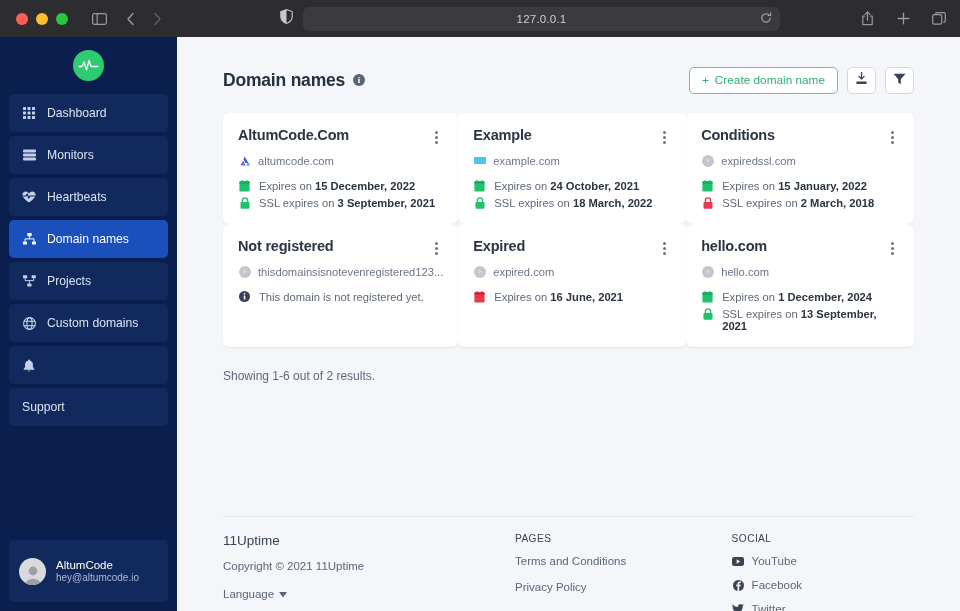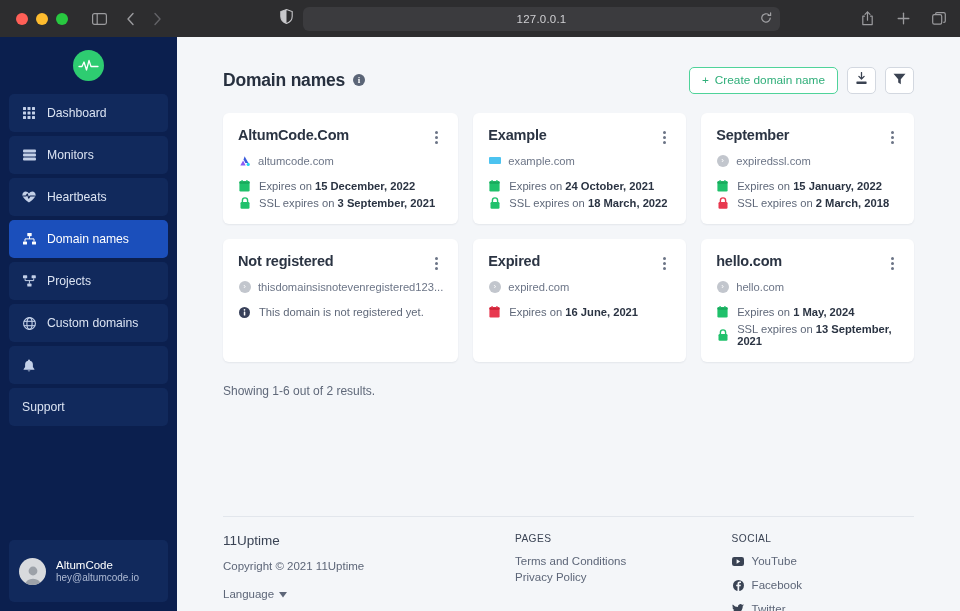--- a/index.html
+++ b/index.html
@@ -157,21 +157,20 @@
     display: flex; align-items: center; justify-content: center;
     color: #3b4352;
     cursor: pointer;
   }
 
   
   .grid {
     margin-top: 16px;
     display: grid;
     grid-template-columns: repeat(3, 1fr);
-    gap: 15px;
   }
   .card {
     background: #fff;
     border-radius: 6px;
     padding: 14px 15px 15px 15px;
     box-shadow: 0 1px 2px rgba(20,30,55,.07);
     min-height: 100px;
   }
   .card-top { display: flex; align-items: flex-start; justify-content: space-between; }
   .card-title { font-size: 14.5px; font-weight: 700; color: #2b3443; letter-spacing: -.2px; }
@@ -190,21 +189,21 @@
   .fav { width: 13px; height: 13px; flex: 0 0 13px; display: flex; align-items: center; justify-content: center; }
   .fav-generic {
     width: 12px; height: 12px; border-radius: 50%;
     background: #c2c6cd; color: #fff;
     font-size: 8px; display: flex; align-items: center; justify-content: center;
   }
   .fav-blue { width: 12px; height: 7px; background: #4cc3f0; border-radius: 1px; }
 
   .card-lines { margin-top: 13px; display: flex; flex-direction: column; gap: 5px; }
   .card-line {
-    display: flex; align-items: center; gap: 8px;
+    display: flex; align-items: flex-start; gap: 8px;
     font-size: 11.2px; color: #5f6879;
   }
   .card-line b { color: #2b3443; font-weight: 700; }
   .line-ico { width: 13px; flex: 0 0 13px; display: flex; align-items: center; justify-content: center; }
 
   .showing {
     margin-top: 22px;
     font-size: 12px; color: #5f6879;
   }
 
@@ -220,21 +219,21 @@
     grid-template-columns: 1.55fr 1.15fr 1fr;
     padding-top: 16px;
   }
   .f-brand-title { font-size: 13.5px; color: #3a4354; }
   .f-copy { margin-top: 12px; font-size: 11.5px; color: #5d6678; }
   .f-lang { margin-top: 16px; font-size: 11.5px; color: #5d6678; display: flex; align-items: center; gap: 5px; cursor: pointer; }
   .f-head {
     font-size: 10.2px; font-weight: 400; color: #3a4354;
     letter-spacing: .4px;
   }
-  .f-links { margin-top: 11px; display: flex; flex-direction: column; gap: 4px; }
+  .f-links { margin-top: 11px; display: flex; flex-direction: column; gap: 14px; }
   .f-link { font-size: 11.5px; color: #5d6678; cursor: pointer; }
   .f-social { margin-top: 11px; display: flex; flex-direction: column; gap: 12px; }
   .f-srow { display: flex; align-items: center; gap: 7px; font-size: 11.5px; color: #5d6678; cursor: pointer; }
   .s-ico { width: 13px; flex: 0 0 13px; display: flex; align-items: center; justify-content: center; color: #3a4354; }
 </style>
 </head>
 <body>
 
 <div class="browser-chrome">
   <div class="traffic-lights">
@@ -530,21 +529,21 @@
                     <rect x="0.5" y="5" width="9" height="6.8" rx="1.2"></rect>
                   </svg>
               </span>
               <span><span>SSL expires on </span><b>18 March, 2022</b></span>
             </div>
           </div>
         </div>
 
         <div class="card">
           <div class="card-top">
-            <span class="card-title">September</span>
+            <span class="card-title">Conditions</span>
             <span class="dots">
                 <i></i>
                 <i></i>
                 <i></i>
               </span>
           </div>
           <div class="card-domain">
             <span class="fav">
                 <span class="fav-generic">›</span>
               </span>
@@ -651,21 +650,21 @@
           <div class="card-lines">
             <div class="card-line">
               <span class="line-ico">
                 <svg width="11" height="12" viewBox="0 0 11 12" fill="#1fc16b">
                     <rect x="0.4" y="1.2" width="10.2" height="10.2" rx="1.2"></rect>
                     <rect x="0.4" y="1.2" width="10.2" height="2.6" rx="1.2" fill="#18a85c"></rect>
                     <rect x="2.4" y="0" width="1.4" height="2.4" rx=".6"></rect>
                     <rect x="7.2" y="0" width="1.4" height="2.4" rx=".6"></rect>
                   </svg>
               </span>
-              <span><span>Expires on </span><b>1 May, 2024</b></span>
+              <span><span>Expires on </span><b>1 December, 2024</b></span>
             </div>
             <div class="card-line">
               <span class="line-ico">
                 <svg width="10" height="12" viewBox="0 0 10 12" fill="#1fc16b">
                     <path d="M2.4 5.2 V3.5 A2.6 2.6 0 0 1 7.6 3.5 V5.2" fill="none" stroke="#1fc16b" stroke-width="1.4"></path>
                     <rect x="0.5" y="5" width="9" height="6.8" rx="1.2"></rect>
                   </svg>
               </span>
               <span><span>SSL expires on </span><b>13 September, 2021</b></span>
             </div>

